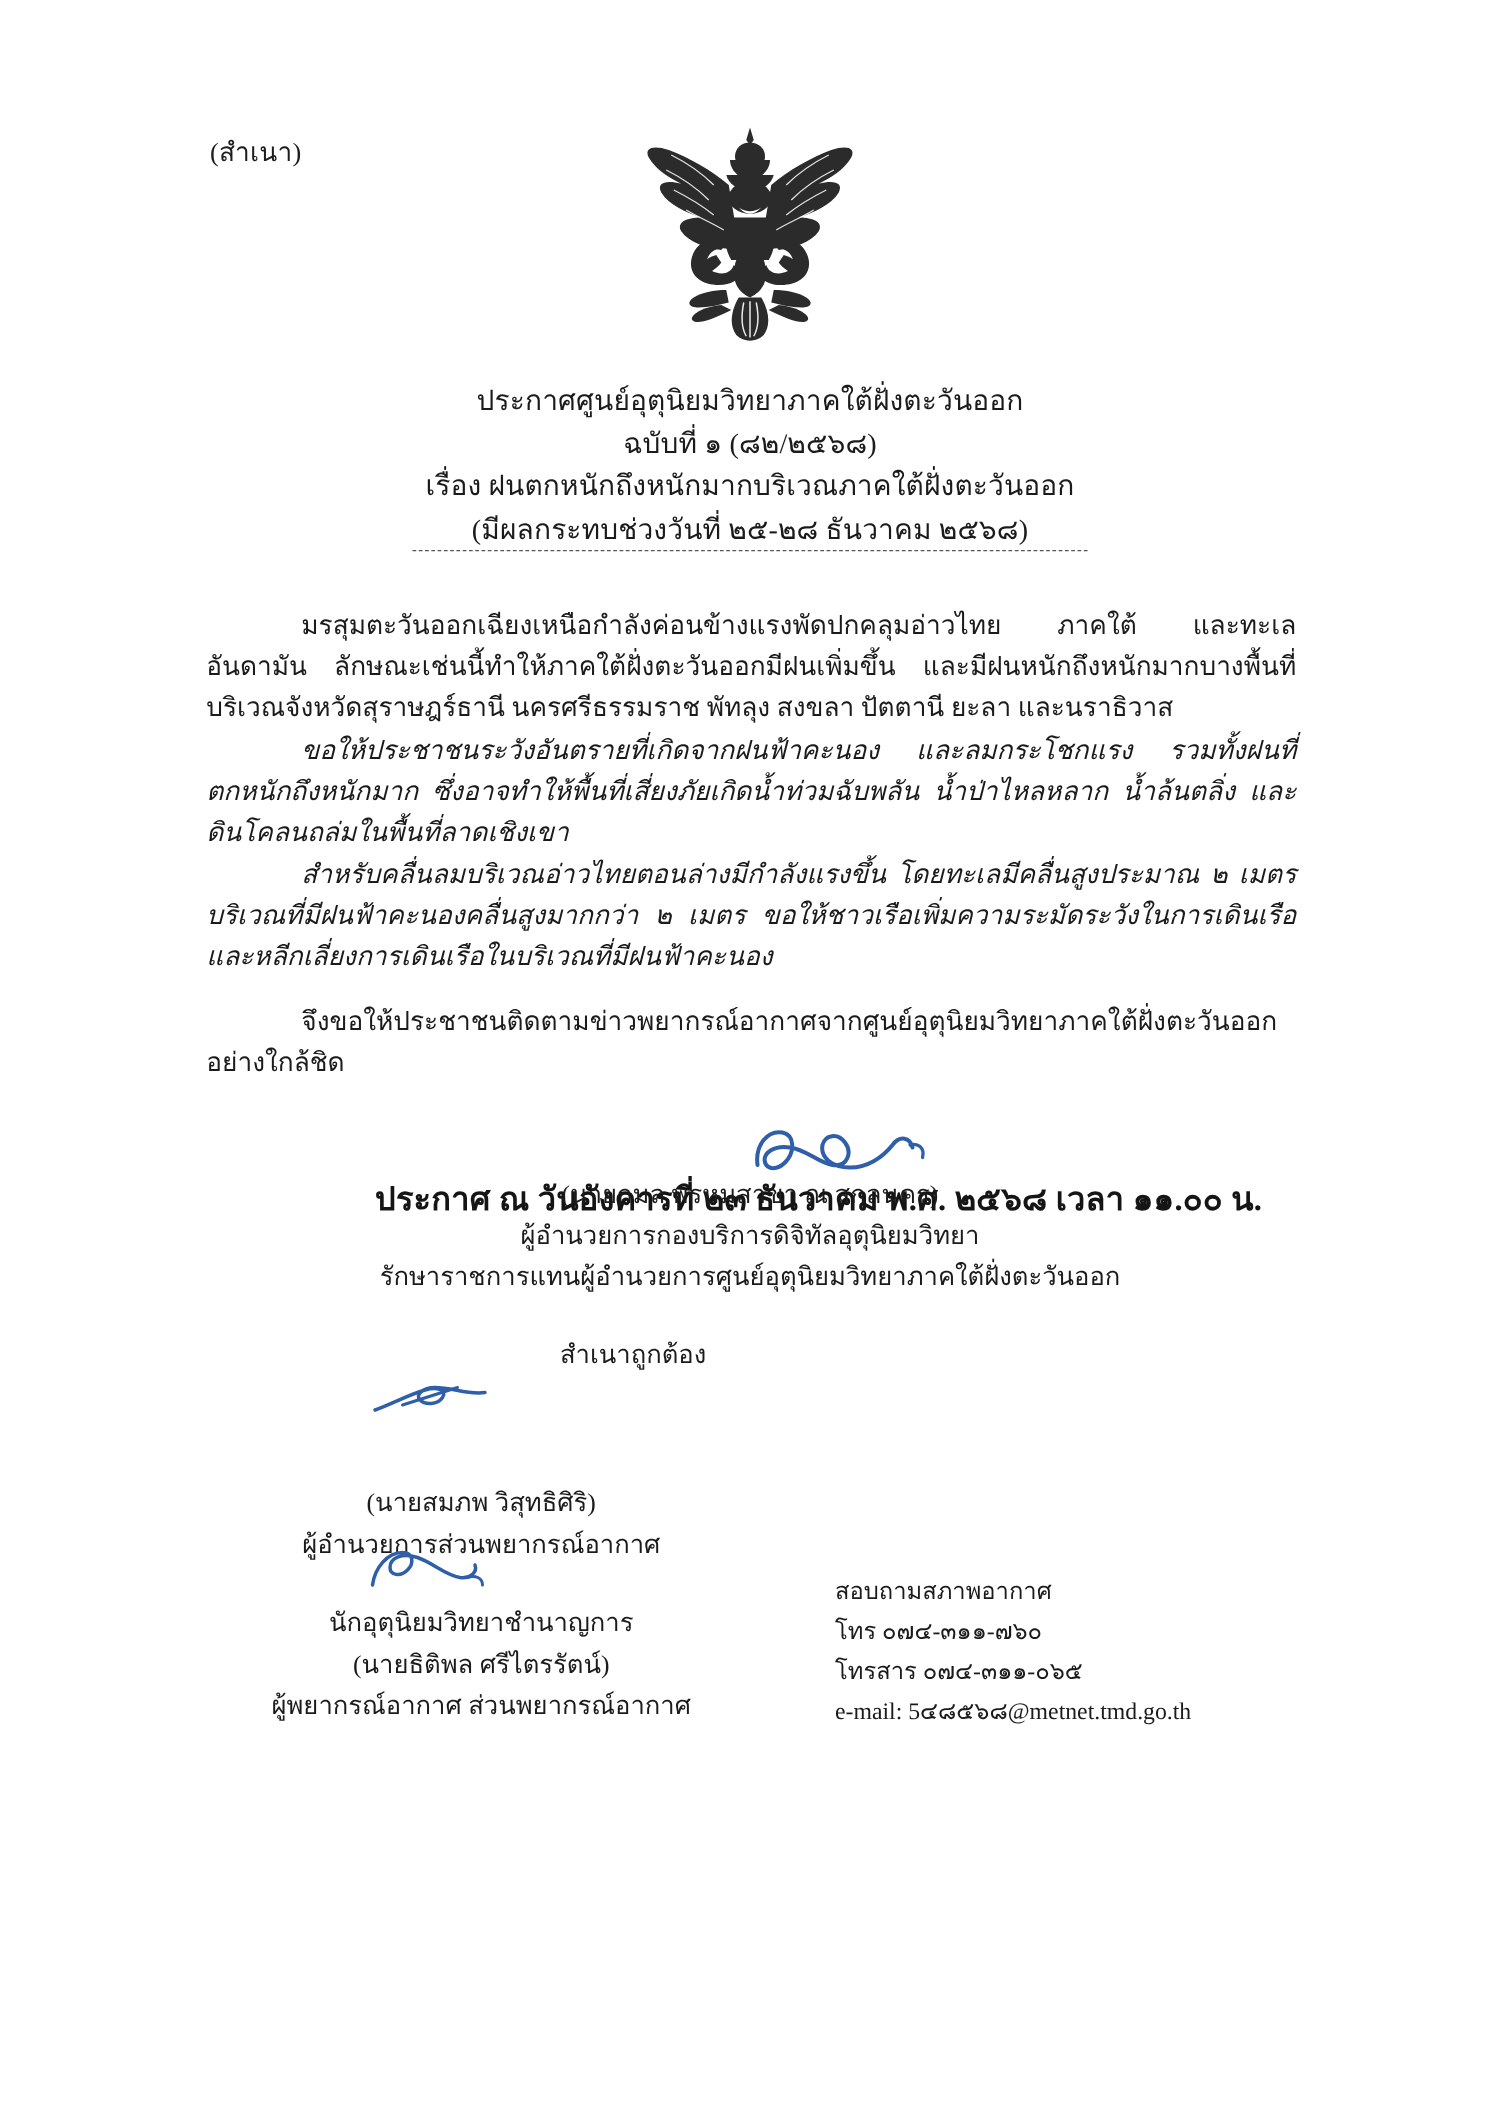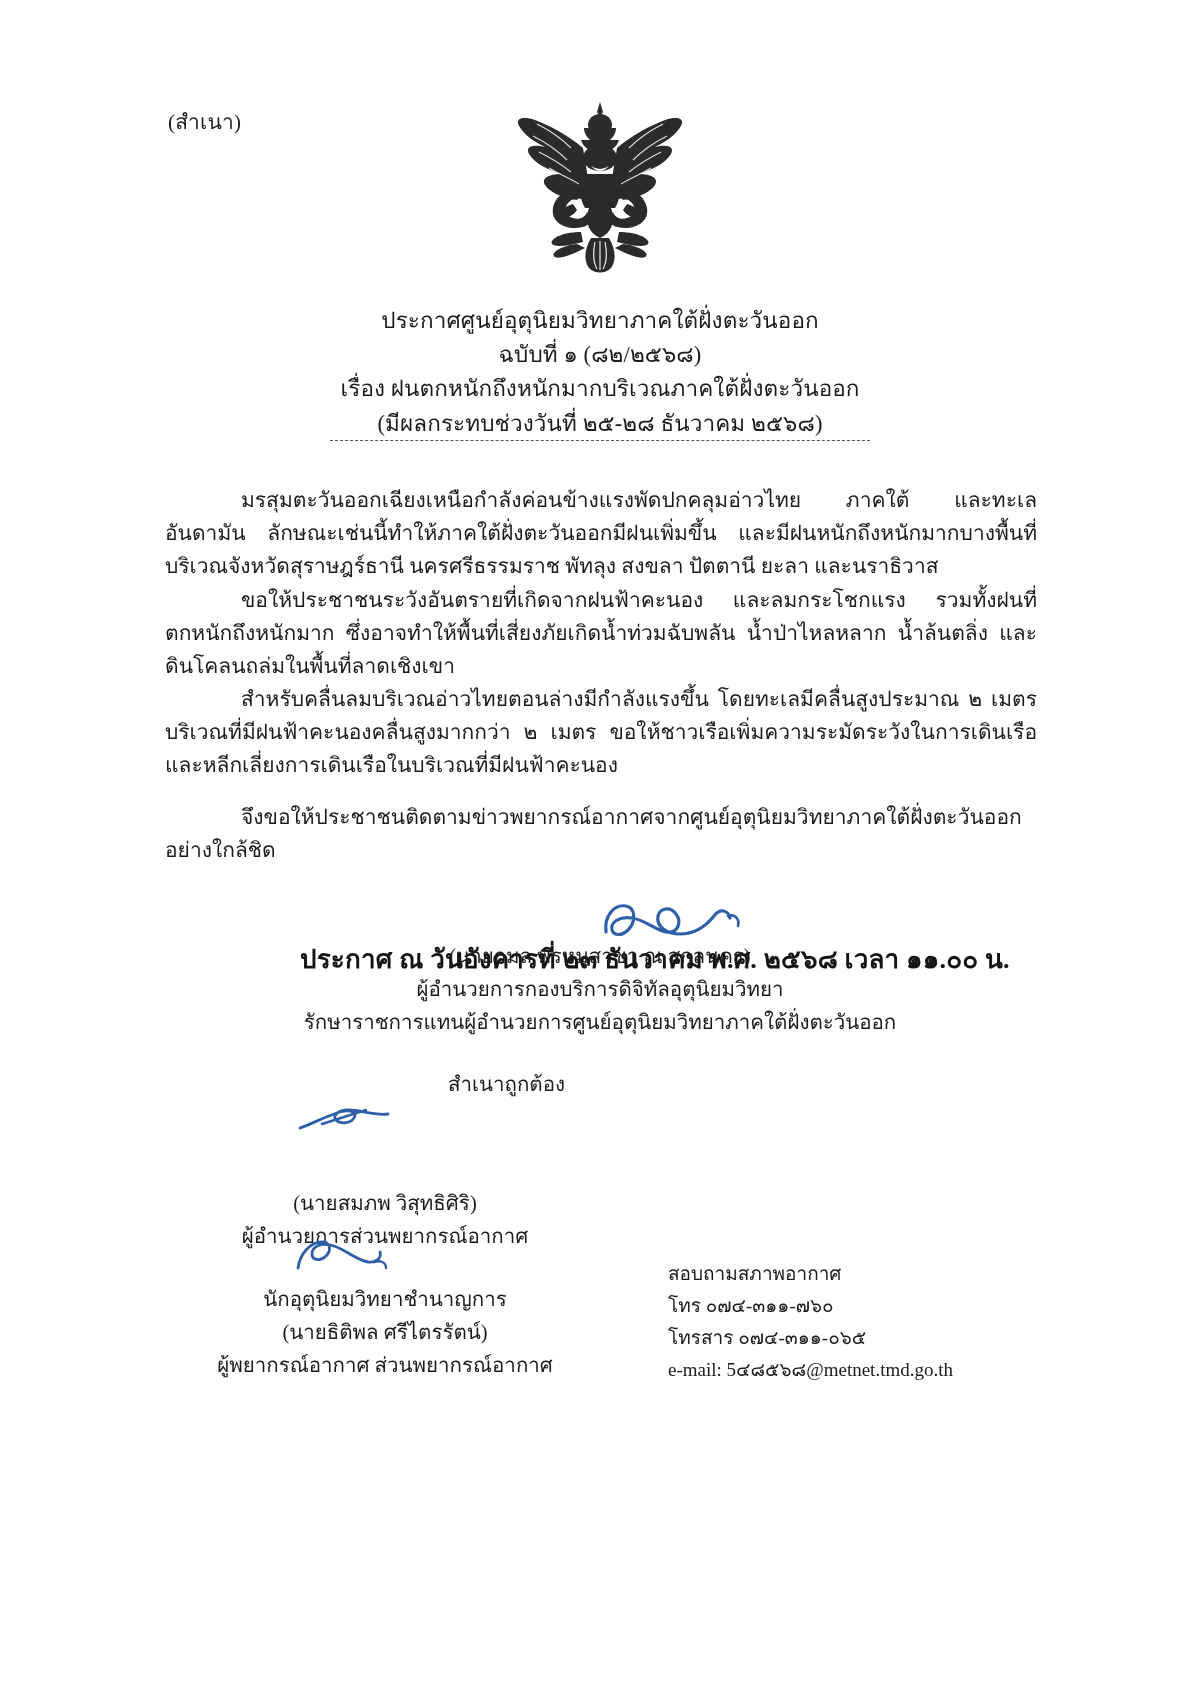--- a/index.html
+++ b/index.html
@@ -83,21 +83,21 @@
     width: 872px;
     font-size: 21px;
     line-height: 1.58;
     text-align: justify;
     color: #1b1b1b;
   }
   .body-block p {
     margin: 0 0 0 0;
     text-indent: 76px;
   }
-  .body-block p + p { margin-top: 0px; }
+  .body-block p + p { margin-top: 0px; font-style: italic; }
 
   .spacer-sm { height: 18px; }
 
   
   .announce-date {
     position: absolute;
     left: 300px;
     top: 938px;
     font-size: 26px;
     font-weight: bold;

